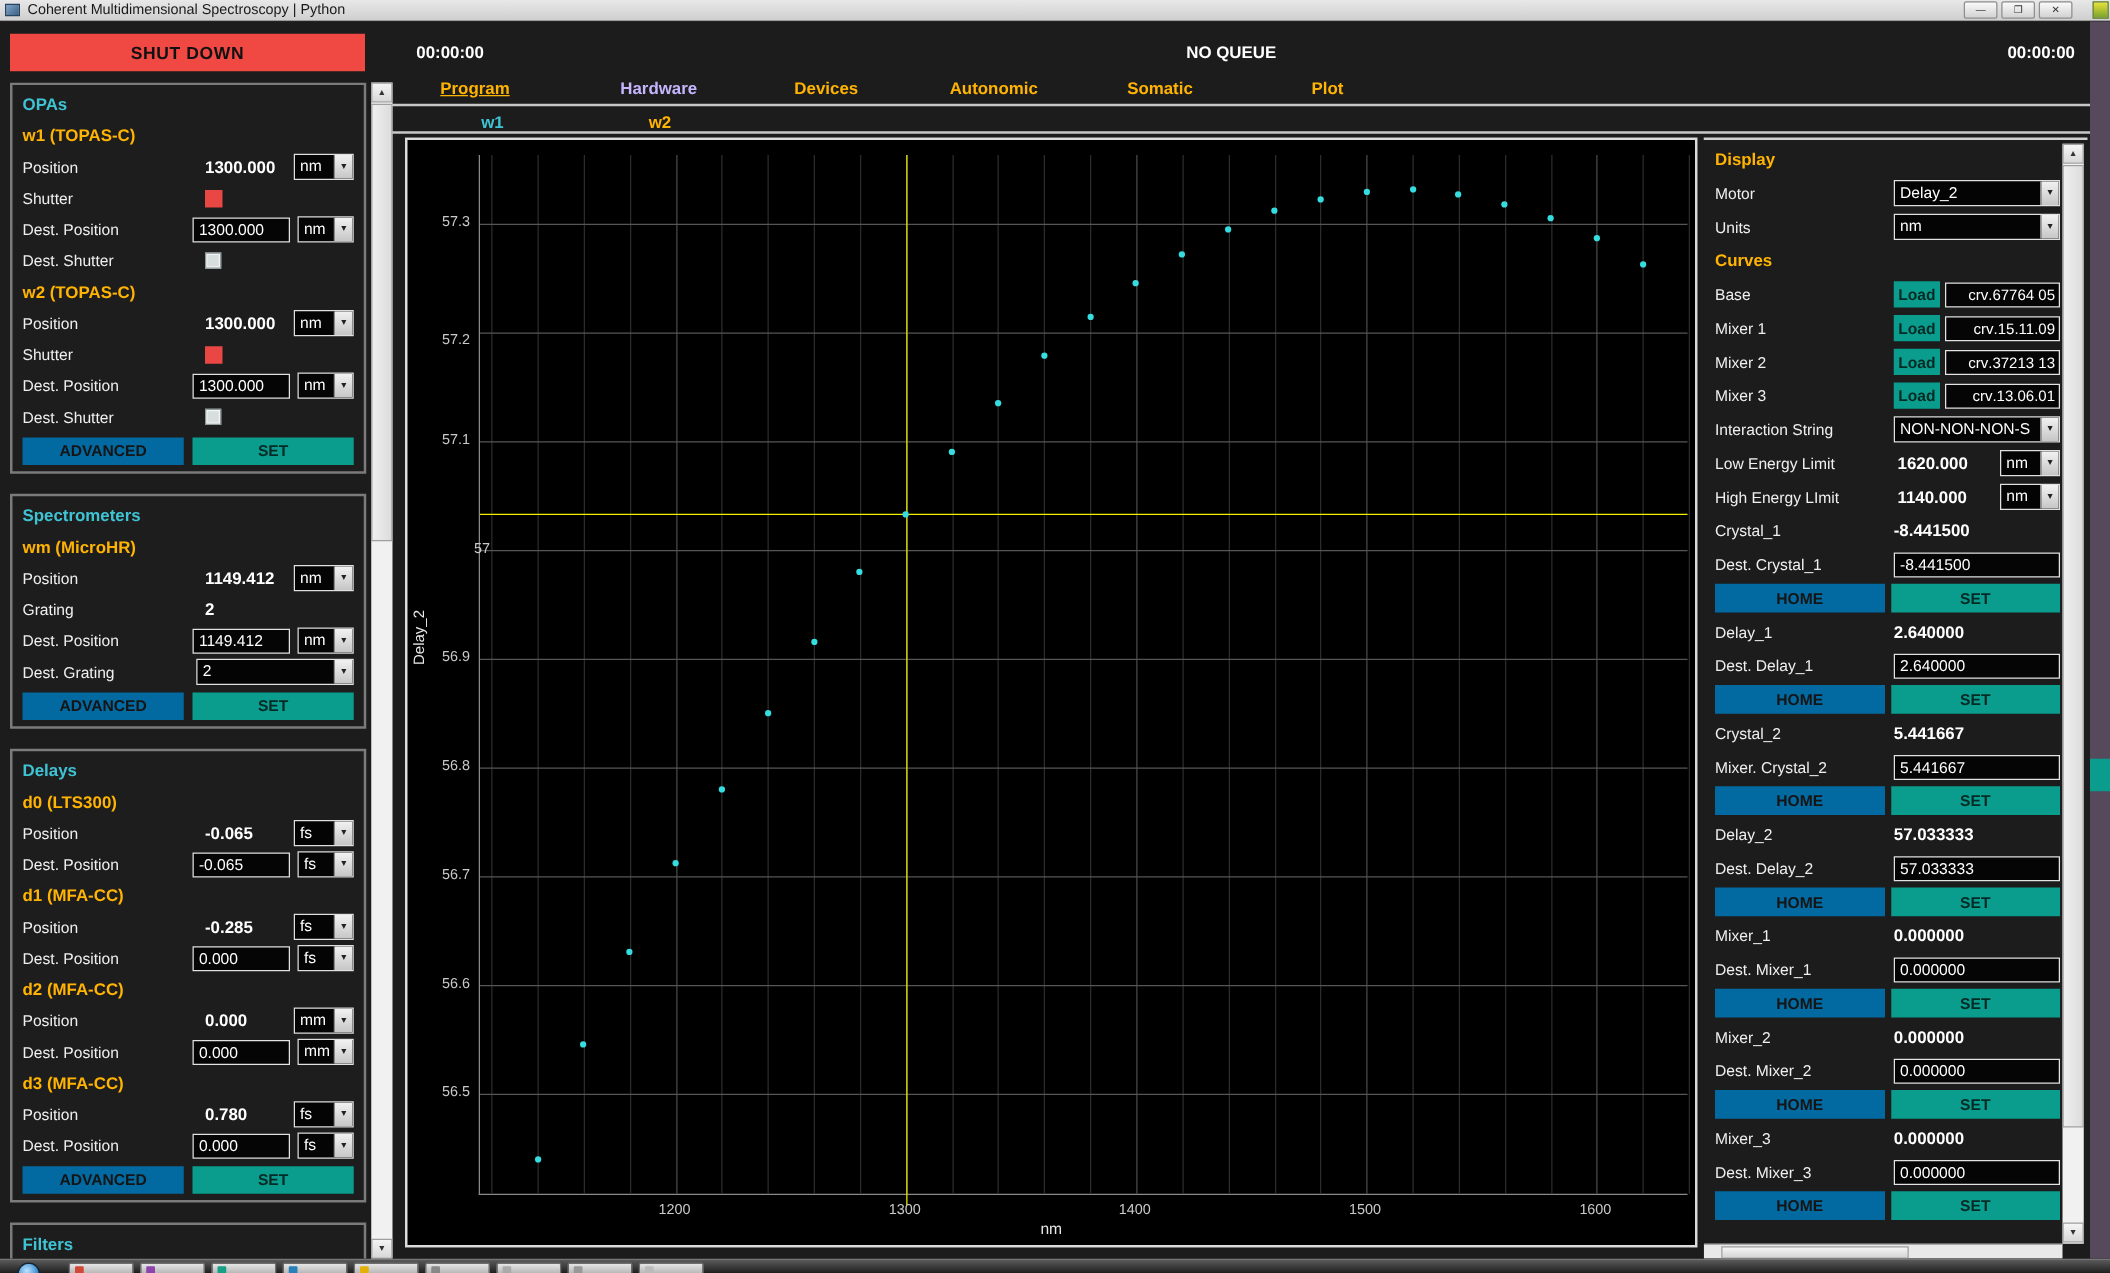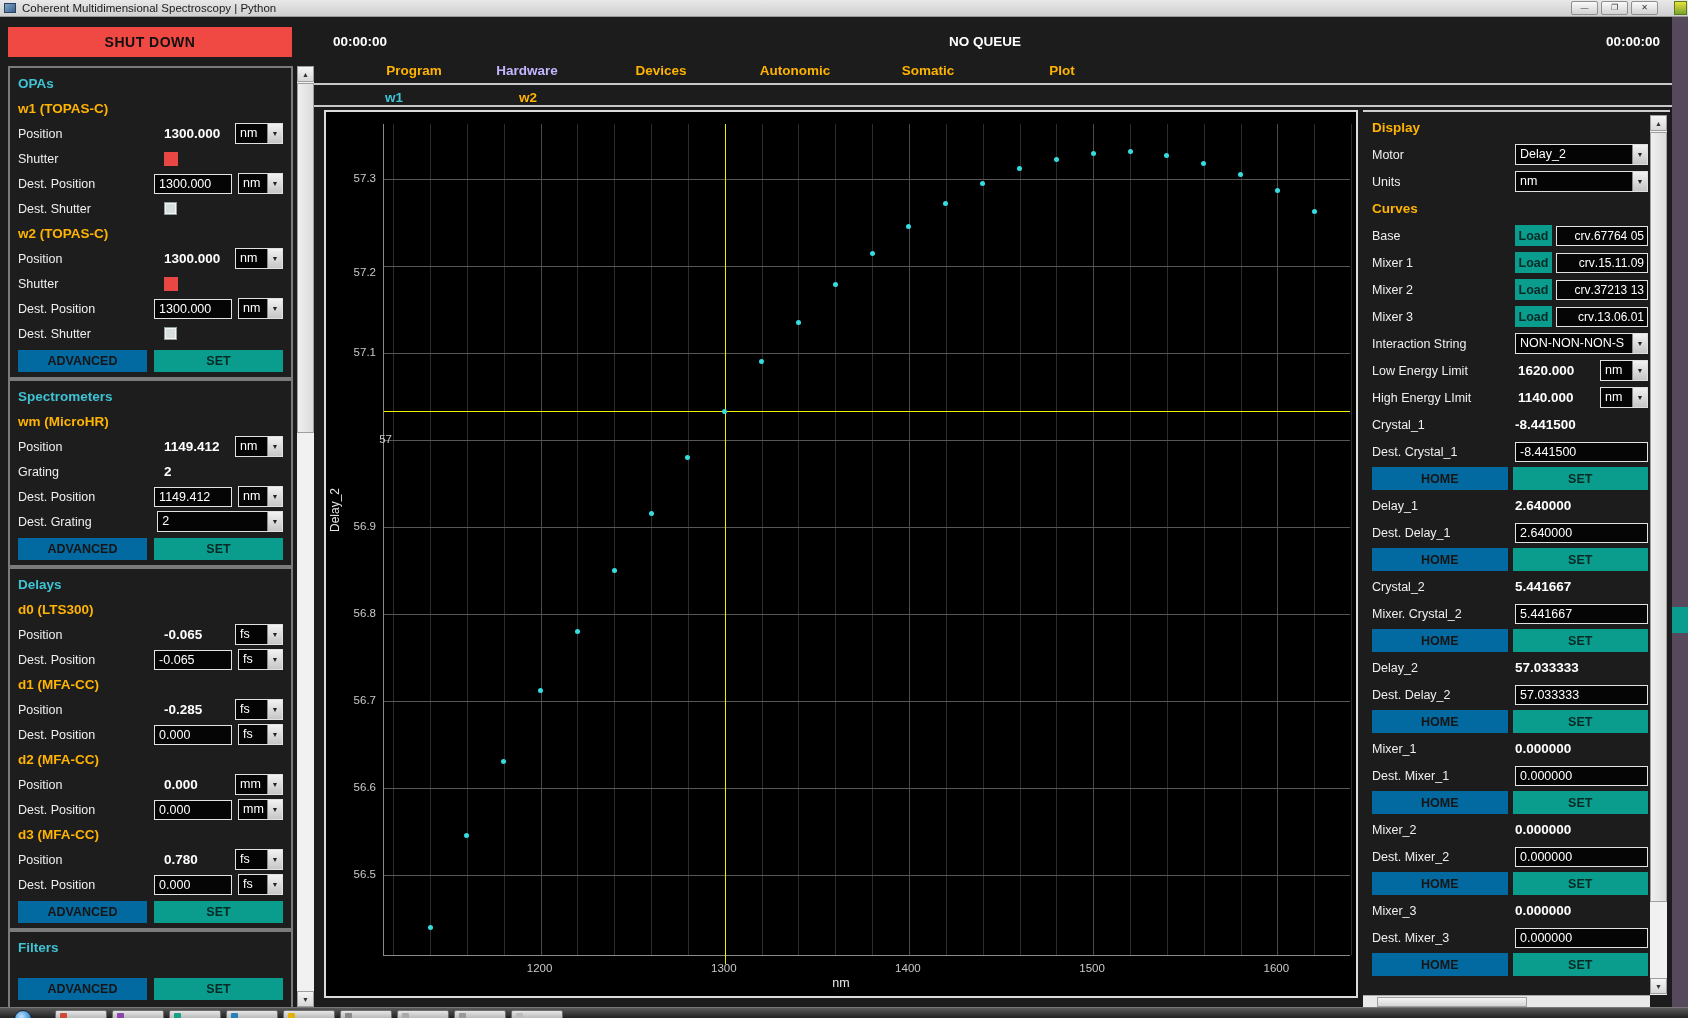--- a/index.html
+++ b/index.html
@@ -29,21 +29,21 @@
   .navtab { position:absolute; top:46px; transform:translateX(-50%); font-weight:bold;
     font-size:13.5px; color:#ffb302; cursor:pointer; }
   .navtab.active { color:#c4b5fd; }
   .subtab { position:absolute; top:73px; transform:translateX(-50%); font-weight:bold;
     font-size:13.5px; color:#ffb302; cursor:pointer; }
   .subtab.active { color:#3fc3d4; }
   .rule { position:absolute; left:300px; width:1379px; height:2px; background:#c7c7c7; }
   #rule1 { top:66px; } #rule2 { top:88px; }
   
   #sidebar { position:absolute; left:8px; top:49px; width:287px; height:941px; overflow:hidden; }
-  .panel { width:285px; background:#1d1d1d; border:2px solid #7b7b7b; margin-bottom:0; padding:3px 8px 5px 8px; }
+  .panel { width:285px; background:#1d1d1d; border:2px solid #7b7b7b; margin-bottom:16px; padding:3px 8px 5px 8px; }
   .row { display:flex; align-items:center; height:25px; }
   .row .lbl { width:146px; font-size:12.5px; color:#efefef; }
   .row .val { flex:1; font-size:13.5px; font-weight:bold; color:#fff; }
   .hrow { height:25px; display:flex; align-items:center; font-size:13.5px; font-weight:bold; }
   .h-cyan { color:#3fc3d4; } .h-org { color:#ffb302; }
   .tinput { width:78px; height:20px; background:#050505; color:#fff; border:1px solid #e3e3e3;
     font-size:12.5px; font-family:inherit; padding:0 4px; margin-right:6px; }
   .usel { display:inline-flex; width:48px; height:21px; border:1px solid #e0e0e0; background:#040404; overflow:hidden; }
   .usel.wide { width:132px; }
   .usel-t { flex:1; color:#fff; font-size:12.5px; padding:2px 0 0 4px; white-space:nowrap; overflow:hidden; }
@@ -123,21 +123,21 @@
   </span>
   <span id="tb-sliver"></span>
 </div>
 
 <div id="main">
   <button id="shutdown">SHUT DOWN</button>
   <div id="clock-left">00:00:00</div>
   <div id="queue">NO QUEUE</div>
   <div id="clock-right">00:00:00</div>
   <div id="tabs">
-      <span class="navtab" style="left: 414px;">Program</span>
+      <span class="navtab" style="left: 380px; text-decoration: underline;">Program</span>
       <span class="navtab active" style="left: 527px;">Hardware</span>
       <span class="navtab" style="left: 661px;">Devices</span>
       <span class="navtab" style="left: 795px;">Autonomic</span>
       <span class="navtab" style="left: 928px;">Somatic</span>
       <span class="navtab" style="left: 1062px;">Plot</span>
     </div>
   <div id="rule1" class="rule"></div>
   <div id="subtabs">
       <span class="subtab active" style="left: 394px;">w1</span>
       <span class="subtab" style="left: 528px;">w2</span>

